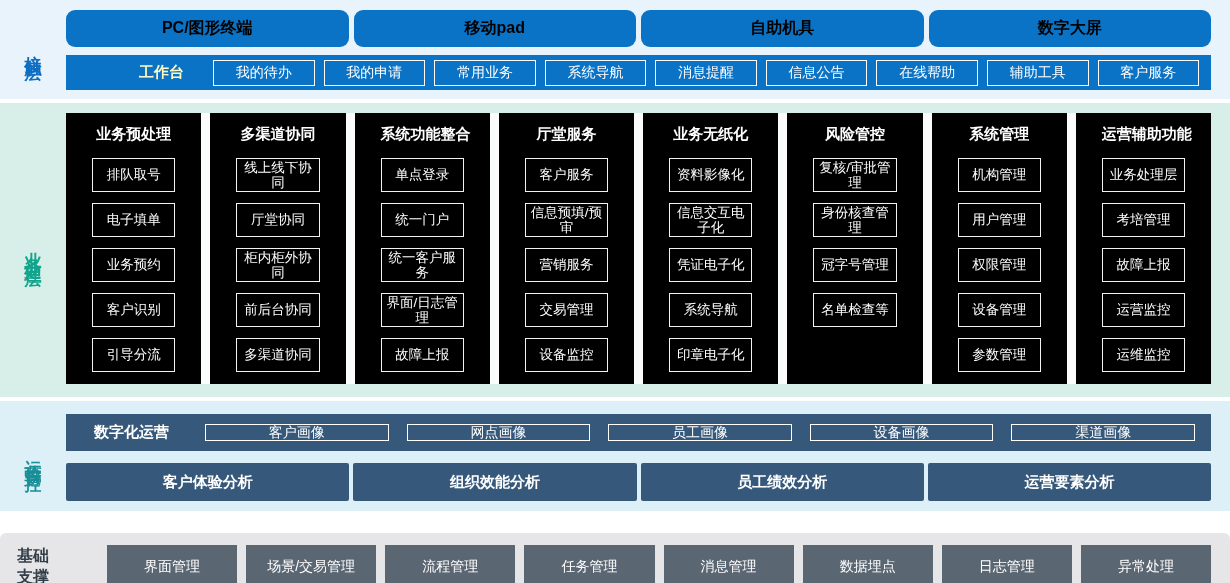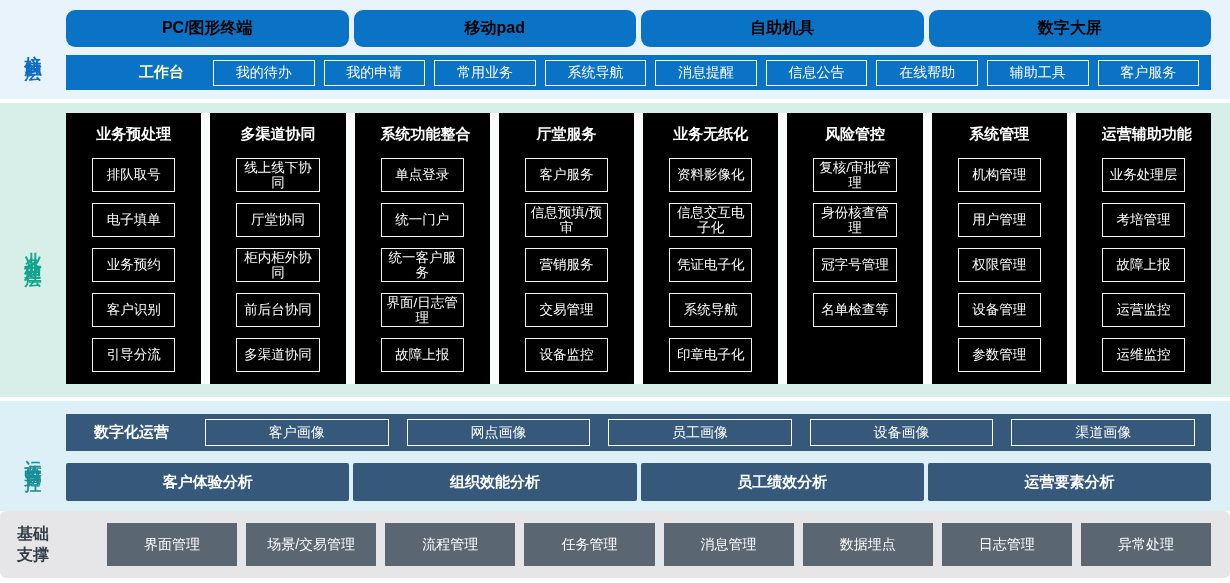--- a/index.html
+++ b/index.html
@@ -46,26 +46,26 @@
   .col { flex: 1; min-width: 0; background: #000000; padding: 6px 26px 0; display: flex; flex-direction: column; }
   .col-title { color: #fff; font-weight: bold; font-size: 15px; text-align: center; line-height: 30px; margin-bottom: 9px; white-space: nowrap; }
   .col-item {
     height: 34px; border: 1px solid rgba(255,255,255,.95); margin-bottom: 11px;
     display: flex; align-items: center; justify-content: center;
     color: #fff; font-size: 13.5px; text-align: center; line-height: 1.12; padding: 0 3px;
   }
   .wrap-narrow { display: inline-block; max-width: 5.6em; }
 
   
-  .operations { height: 110px; background: #ddeff7; margin-bottom: 0; text-align: center; }
+  .operations { height: 110px; background: #ddeff7; margin-bottom: 22px; text-align: center; }
   .operations .body { padding-top: 13px; }
   .digital-bar { height: 37px; background: #36597b; display: flex; align-items: center; padding: 0 16px 0 28px; gap: 18px; }
   .digital-label { color: #fff; font-weight: bold; font-size: 15px; margin-right: 18px; flex-shrink: 0; }
   .digital-item {
-    flex: 1; height: 27px; border: 1px solid #ffffff; color: #fff; font-size: 14px;
+    flex: 1; height: 17px; border: 1px solid #ffffff; color: #fff; font-size: 14px;
     display: flex; align-items: center; justify-content: center; white-space: nowrap;
   }
   .analysis-row { margin-top: 12px; display: flex; gap: 4px; }
   .analysis-btn {
     flex: 1; height: 38px; background: #36597b; border-radius: 2px;
     color: #fff; font-weight: bold; font-size: 15px;
     display: flex; align-items: center; justify-content: center;
   }
 
   

